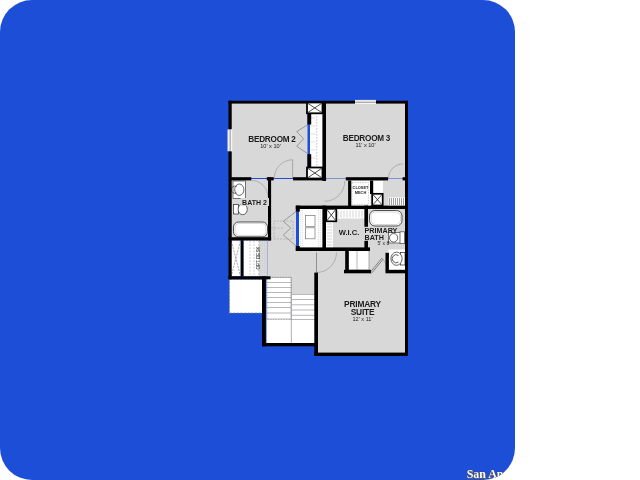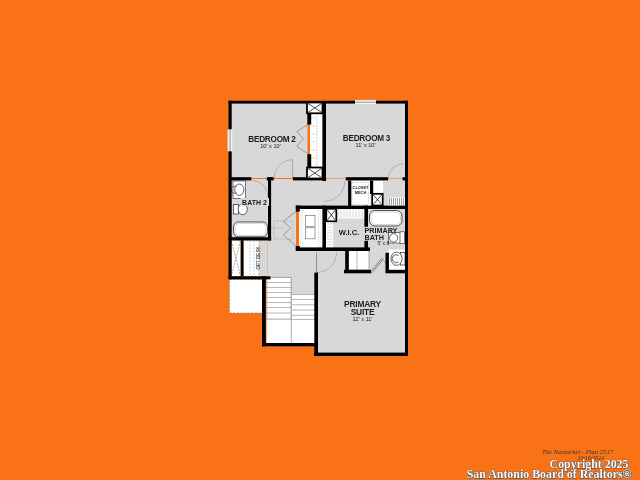--- a/index.html
+++ b/index.html
@@ -1,17 +1,17 @@
 <!DOCTYPE html>
 <html><head>
 <meta charset="utf-8">
 <style>
   html,body{margin:0;padding:0;background:#fff;}
-  .page{position:relative;width:640px;height:480px;background:#f97316;overflow:hidden;
-        font-family:"Liberation Sans", sans-serif;}
+  .page{position:relative;width:515px;height:480px;background:#1d4ed8;overflow:hidden;
+        font-family:"Liberation Sans", sans-serif;border-radius:32px;}
   svg{position:absolute;left:0;top:0;}
   .lbl{font-family:"Liberation Sans", sans-serif;font-weight:bold;fill:#1c1c1c;}
   .dim{font-family:"Liberation Sans", sans-serif;fill:#1c1c1c;}
 </style>
 </head>
 <body>
 <div class="page">
 <svg width="640" height="480" viewBox="0 0 640 480">
 
 <g>

